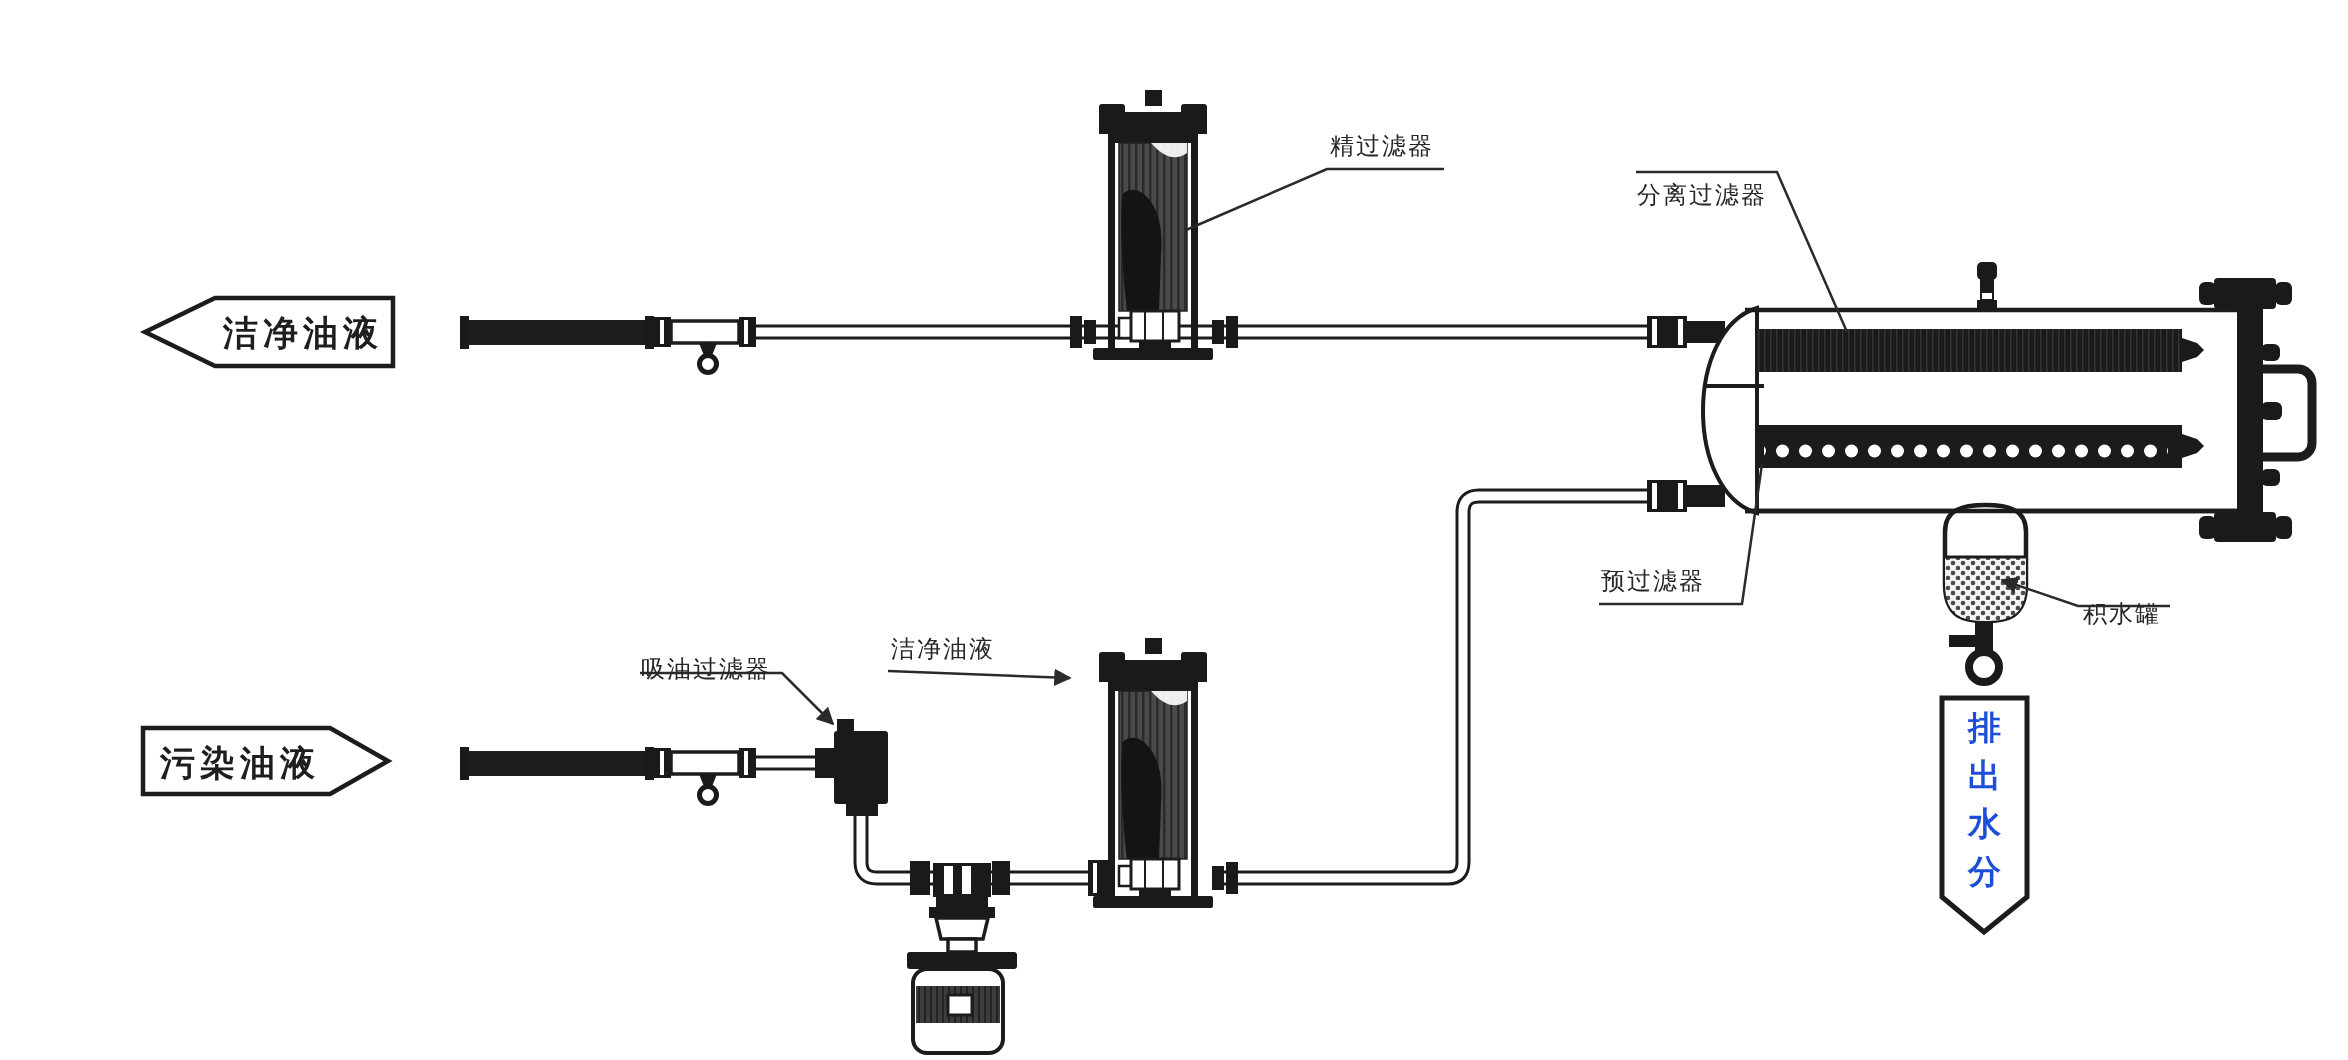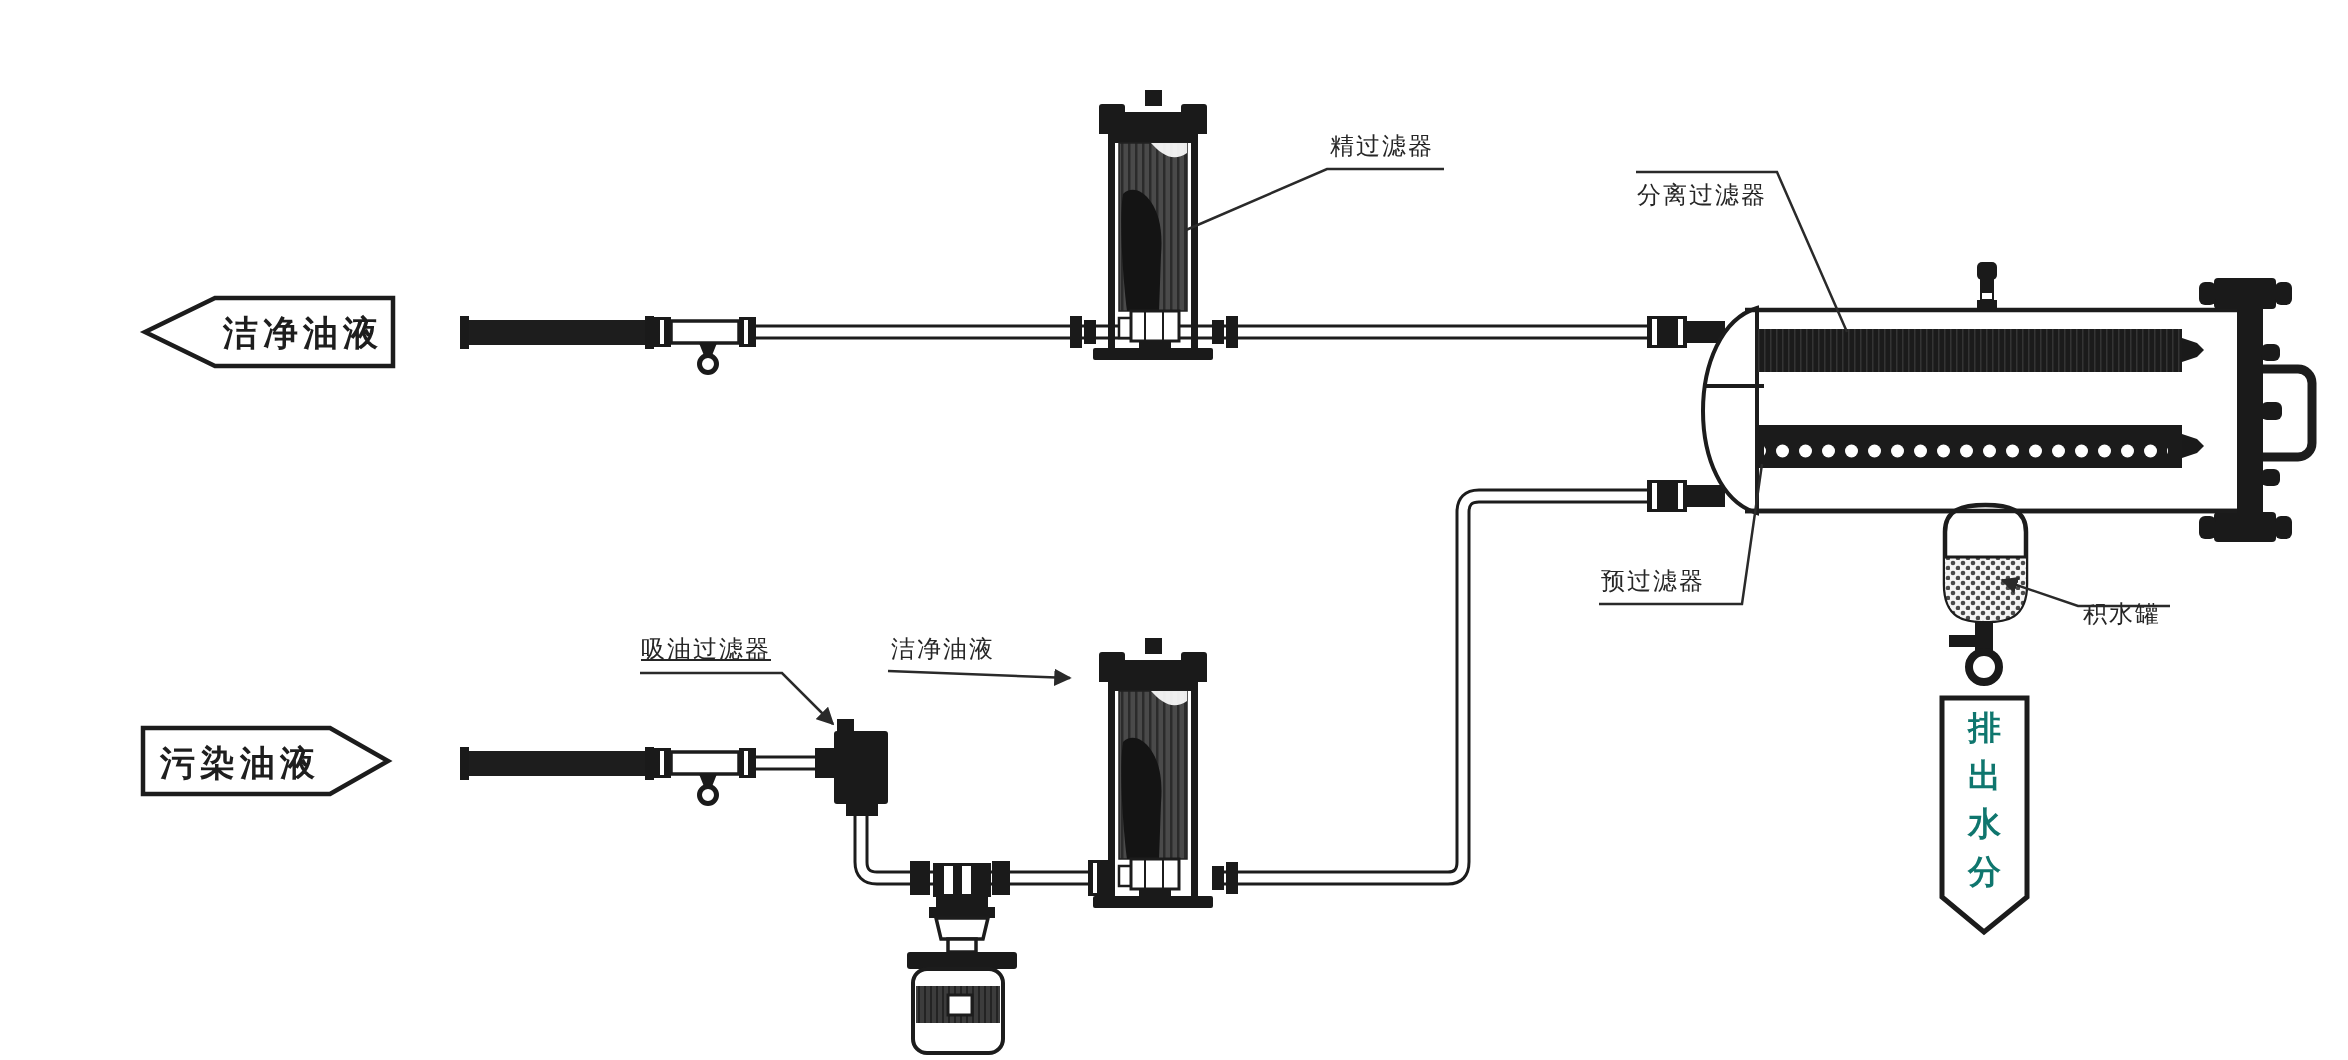--- a/index.html
+++ b/index.html
@@ -3,21 +3,21 @@
 <meta charset="utf-8">
 <style>
   html,body{margin:0;padding:0;background:#ffffff;}
   #stage{position:relative;width:2348px;height:1060px;background:#ffffff;overflow:hidden;
          font-family:"DejaVu Sans","Liberation Sans",sans-serif;}
   #artwork{position:absolute;left:0;top:0;}
   .lbl{position:absolute;font-size:24px;font-weight:500;color:#262626;letter-spacing:2px;
        white-space:nowrap;line-height:1.1;text-align:center;}
   .banner-text{position:absolute;font-size:35px;font-weight:600;color:#1e1e1e;
        letter-spacing:5px;text-align:center;line-height:1.2;}
-  .banner-text-vert{position:absolute;font-size:33px;font-weight:600;color:#0f766e;
+  .banner-text-vert{position:absolute;font-size:33px;font-weight:600;color:#1d4ed8;
        text-align:center;line-height:1.45;word-break:break-all;letter-spacing:0;}
   .pipe-outer{stroke:#1c1c1c;stroke-width:15;fill:none;}
   .pipe-inner{stroke:#ffffff;stroke-width:9;fill:none;}
   .ln{stroke:#1c1c1c;fill:none;}
   .leader{stroke:#2a2a2a;stroke-width:2.5;fill:none;}
 </style>
 </head>
 <body>
 
 <div id="stage">
@@ -246,21 +246,21 @@
 <div class="banner-text" style="left:212px;top:312px;width:182px;">洁净油液</div>
 
 <div class="banner-text" style="left:148px;top:742px;width:184px;">污染油液</div>
 
 <div class="banner-text-vert" style="left:1953px;top:704px;width:63px;">排出水分</div>
 
 <div class="lbl" style="left:1330px;top:133px;">精过滤器</div>
 
 <div class="lbl" style="left:1637px;top:134px;margin-top:48px;">分离过滤器</div>
 
-<div class="lbl" style="left:641px;top:636px;text-decoration:underline;">吸油过滤器</div>
+<div class="lbl" style="left:641px;top:656px;">吸油过滤器</div>
 
 <div class="lbl" style="left:891px;top:636px;">洁净油液</div>
 
 <div class="lbl" style="left:1601px;top:568px;">预过滤器</div>
 
 <div class="lbl" style="left:2083px;top:601px;">积水罐</div>
 
 </div>
 
 </body></html>

